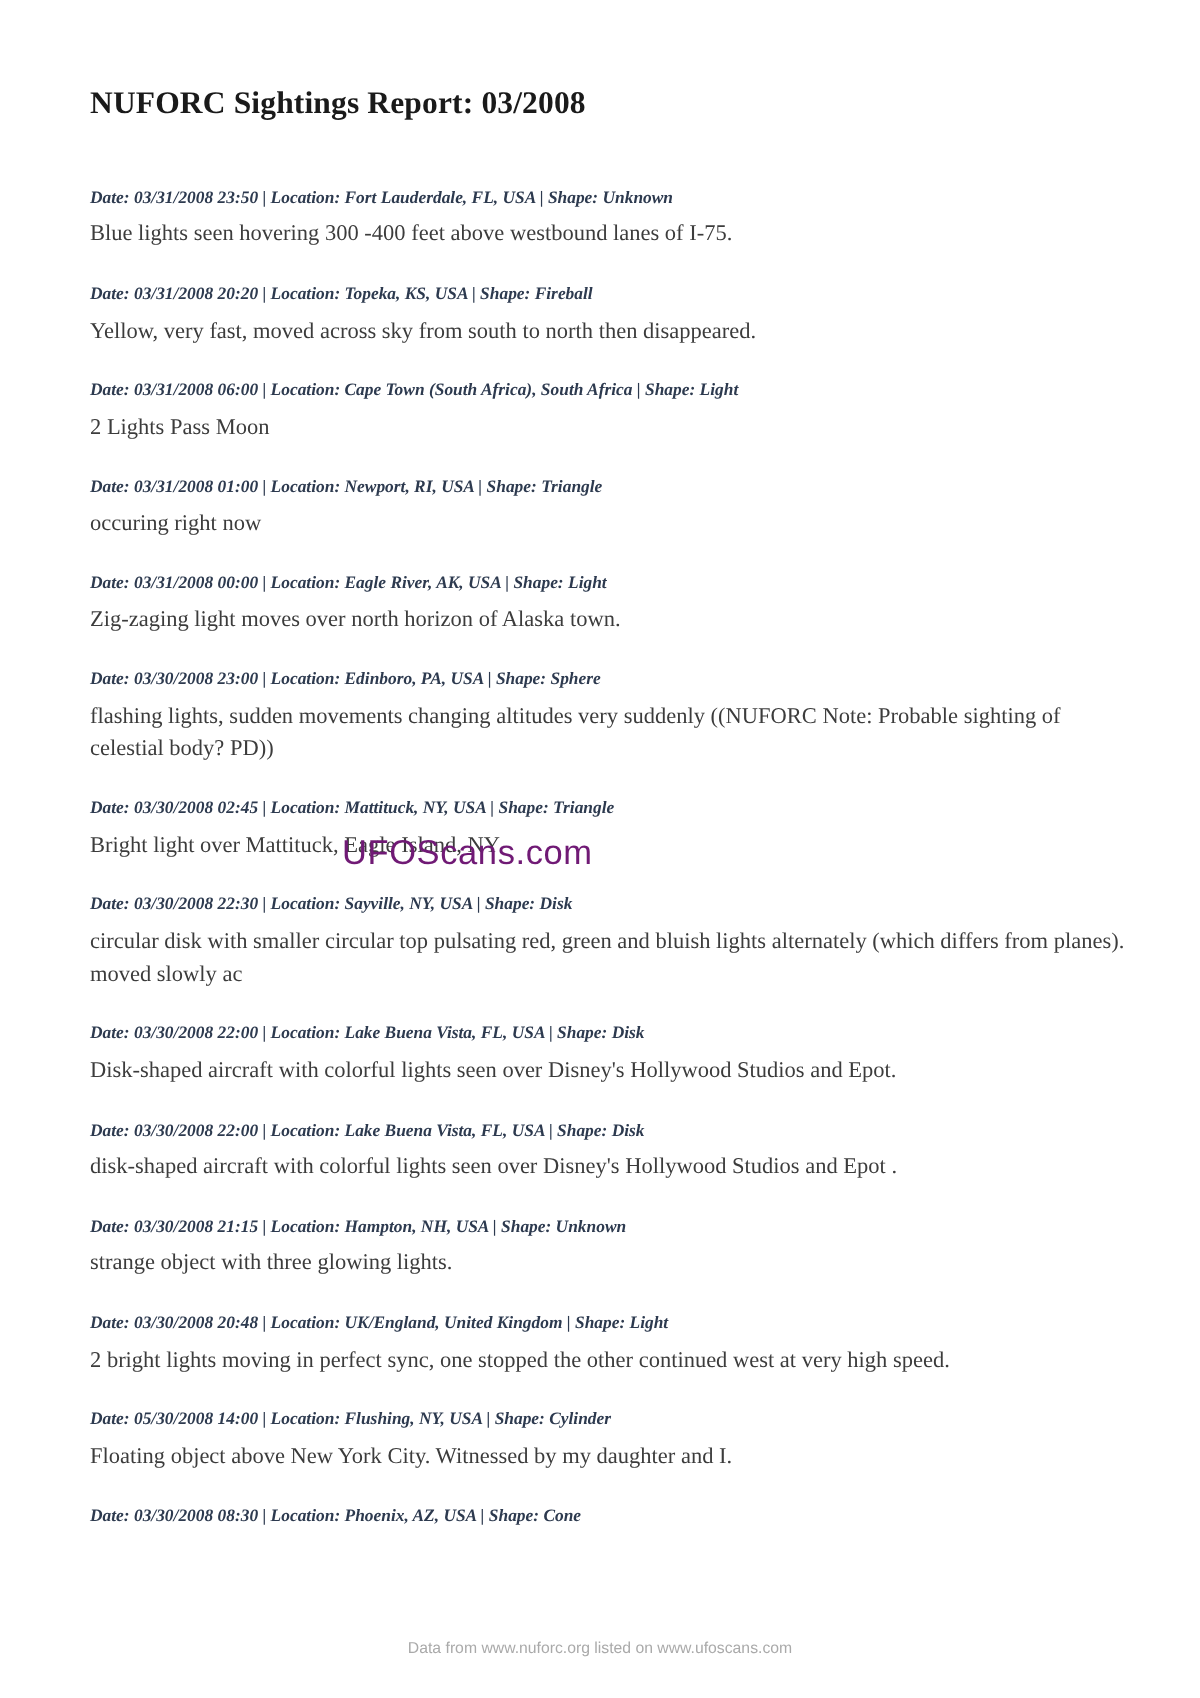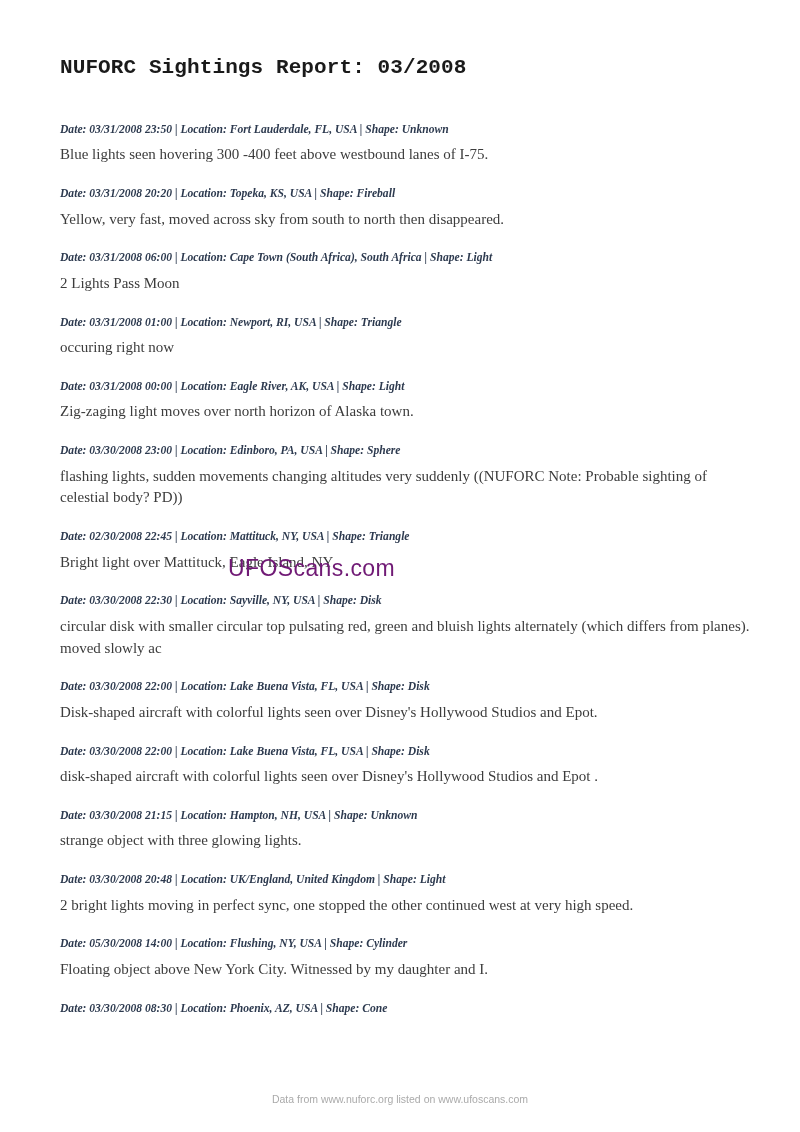--- a/index.html
+++ b/index.html
@@ -25,21 +25,21 @@
     left: 60px;
     top: 56px;
     width: 690px;
   }
   .report-title {
     font-size: 21px;
     font-weight: bold;
     color: #1a1a1a;
     letter-spacing: 0.1px;
     margin: 0 0 44px 0;
-    font-family: Liberation Mono, monospace;
+    font-family: Liberation Serif, serif;
   }
   .sightings {
     margin: 0;
     padding: 0;
     font-family: Liberation Serif, serif;
   }
   .sighting {
     margin-bottom: 21px;
   }
   .sighting-header {
@@ -102,21 +102,21 @@
         </div>
         <div class="sighting">
           <div class="sighting-header">Date: 03/31/2008 00:00 | Location: Eagle River, AK, USA | Shape: Light</div>
           <div class="sighting-desc">Zig-zaging light moves over north horizon of Alaska town.</div>
         </div>
         <div class="sighting">
           <div class="sighting-header">Date: 03/30/2008 23:00 | Location: Edinboro, PA, USA | Shape: Sphere</div>
           <div class="sighting-desc">flashing lights, sudden movements changing altitudes very suddenly ((NUFORC Note: Probable sighting of celestial body? PD))</div>
         </div>
         <div class="sighting">
-          <div class="sighting-header">Date: 02/30/2008 22:45 | Location: Mattituck, NY, USA | Shape: Triangle</div>
+          <div class="sighting-header">Date: 03/30/2008 02:45 | Location: Mattituck, NY, USA | Shape: Triangle</div>
           <div class="sighting-desc">Bright light over Mattituck, Eagle Island, NY</div>
         </div>
         <div class="sighting">
           <div class="sighting-header">Date: 03/30/2008 22:30 | Location: Sayville, NY, USA | Shape: Disk</div>
           <div class="sighting-desc">circular disk with smaller circular top pulsating red, green and bluish lights alternately (which differs from planes). moved slowly ac</div>
         </div>
         <div class="sighting">
           <div class="sighting-header">Date: 03/30/2008 22:00 | Location: Lake Buena Vista, FL, USA | Shape: Disk</div>
           <div class="sighting-desc">Disk-shaped aircraft with colorful lights seen over Disney's Hollywood Studios and Epot.</div>
         </div>

